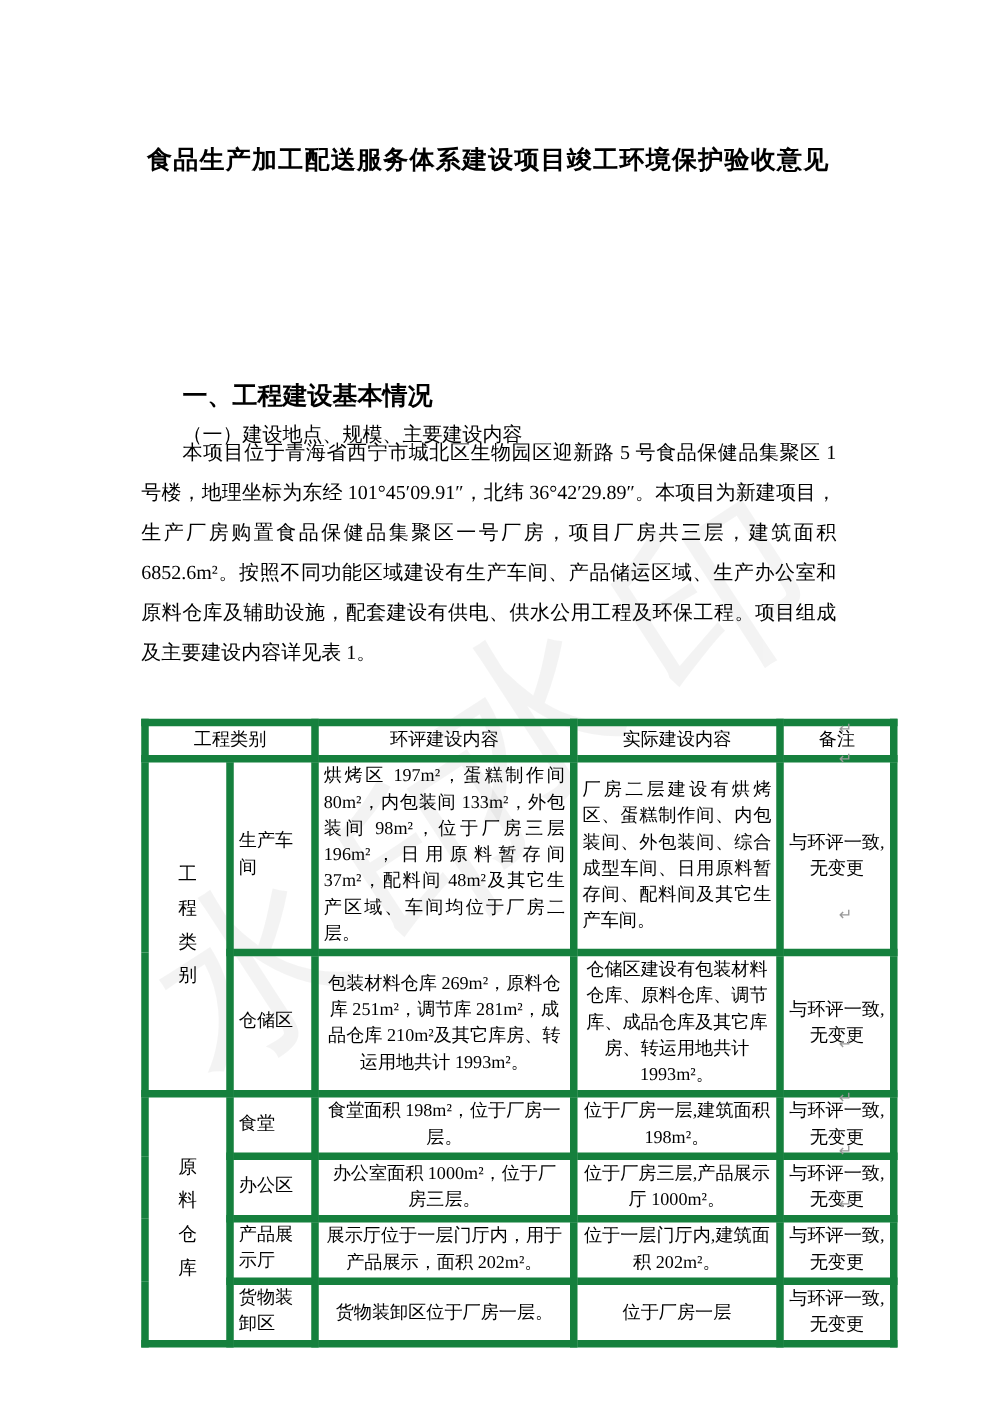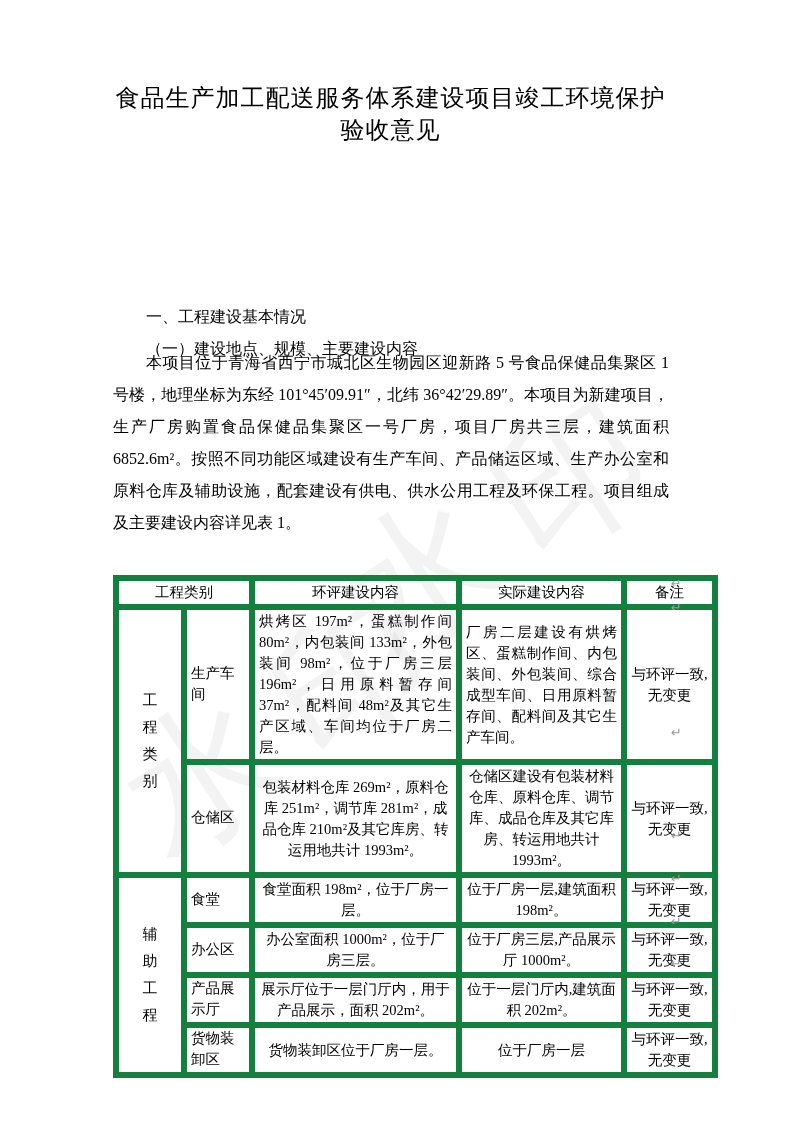--- a/index.html
+++ b/index.html
@@ -6,34 +6,34 @@
   .page{
     position:relative;
     width:793px;height:1122px;
     background:#ffffff;
     overflow:hidden;
     font-family:"Liberation Serif","DejaVu Serif",serif;
     color:#000;
   }
   .abs{position:absolute;}
   .doc-title{
-    left:113px;top:82px;width:555px;
-    text-align:center;font-size:24px;font-weight:normal;
+    left:113px;top:114px;width:555px;
+    text-align:center;font-size:20px;font-weight:bold;
     letter-spacing:1px;
   }
   .body-par{
     left:113px;width:556px;
     font-size:16px;line-height:32px;
     text-align:justify;text-justify:inter-ideograph;
     text-indent:33px;
   }
   .par-intro{top:140px;}
   .sec-head{
     left:113px;width:556px;top:301px;
-    font-size:16px;line-height:32px;font-weight:normal;
+    font-size:20px;line-height:32px;font-weight:bold;
     text-indent:33px;
   }
   .sec-sub{
     left:113px;width:556px;top:333px;
     font-size:16px;line-height:32px;
     text-indent:33px;
   }
   .par-location{top:347px;}
   .tbl-caption{
     left:113px;top:550px;width:554px;
@@ -122,21 +122,21 @@
       <td class="rem">与环评一致,无变更</td>
     </tr>
     <tr class="r2">
       <td class="cat">仓储区</td>
       <td class="c">包装材料仓库 269m²，原料仓库 251m²，调节库 281m²，成品仓库 210m²及其它库房、转运用地共计 1993m²。</td>
       <td class="c">仓储区建设有包装材料仓库、原料仓库、调节库、成品仓库及其它库房、转运用地共计 1993m²。</td>
       <td class="rem">与环评一致,无变更</td>
     </tr>
     <tr class="r3">
       <td class="group" rowspan="4">
-            <div class="vlabel">辅助工程</div>
+            <div class="vlabel">原料仓库</div>
           </td>
       <td class="cat">食堂</td>
       <td class="c">食堂面积 198m²，位于厂房一层。</td>
       <td class="c">位于厂房一层,建筑面积 198m²。</td>
       <td class="rem">与环评一致,无变更</td>
     </tr>
     <tr class="r4">
       <td class="cat">办公区</td>
       <td class="c">办公室面积 1000m²，位于厂房三层。</td>
       <td class="c">位于厂房三层,产品展示厅 1000m²。</td>

